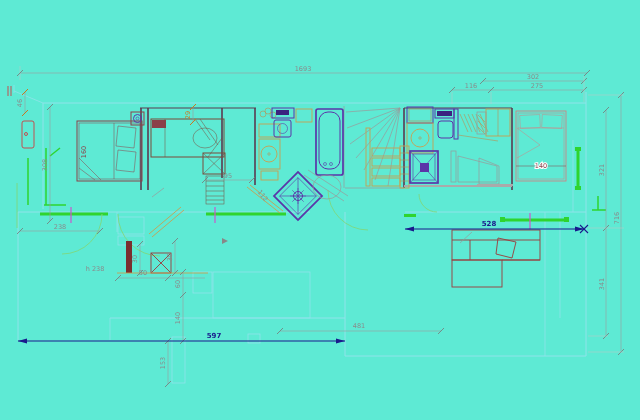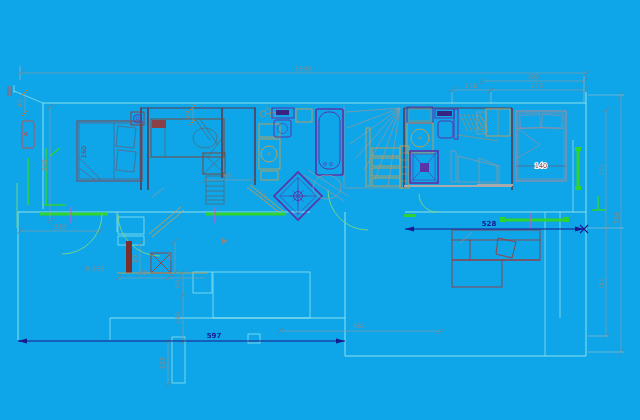--- a/index.html
+++ b/index.html
@@ -1,16 +1,16 @@
 <!DOCTYPE html>
 <html><head>
 <meta charset="utf-8">
 <style>
   html,body{margin:0;padding:0;background:#ffffff;}
-  .canvas{position:relative;width:640px;height:420px;background:#0ea5e9;overflow:hidden;
+  .canvas{position:relative;width:640px;height:420px;background:#5eead4;overflow:hidden;
           font-family:"DejaVu Sans",sans-serif;}
   svg{display:block}
   text{font-family:"DejaVu Sans",sans-serif;font-size:6.5px;fill:#8a8a8a;}
   .bold{font-size:7px;font-weight:bold;fill:#1a1a8c;}
   .maroon{fill:#8b4049;}
   .orange{fill:#c87820;}
   .dim{stroke:#9a9a9a;stroke-width:.6;fill:none;}
   .ext{stroke:#c4c4c4;stroke-width:.5;fill:none;}
   .tk{stroke:#777;stroke-width:.8;}
   .tko{stroke:#c87820;stroke-width:1;}

